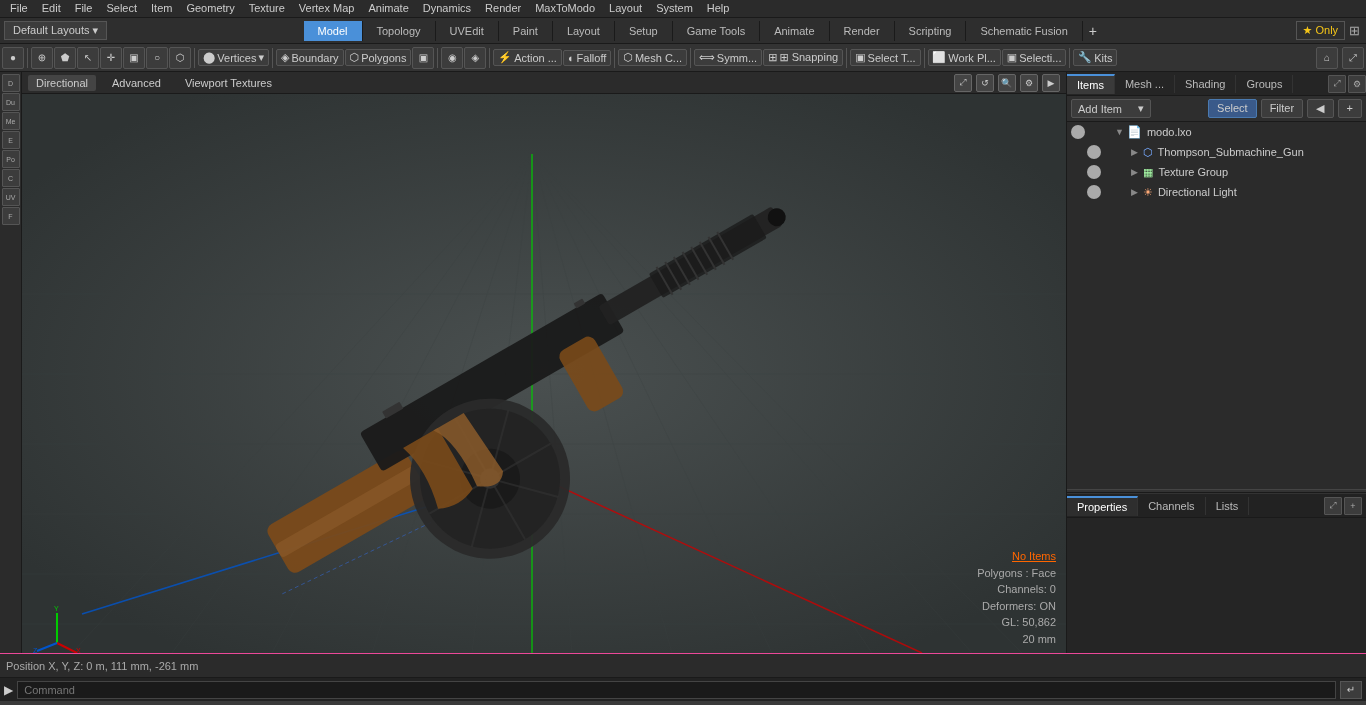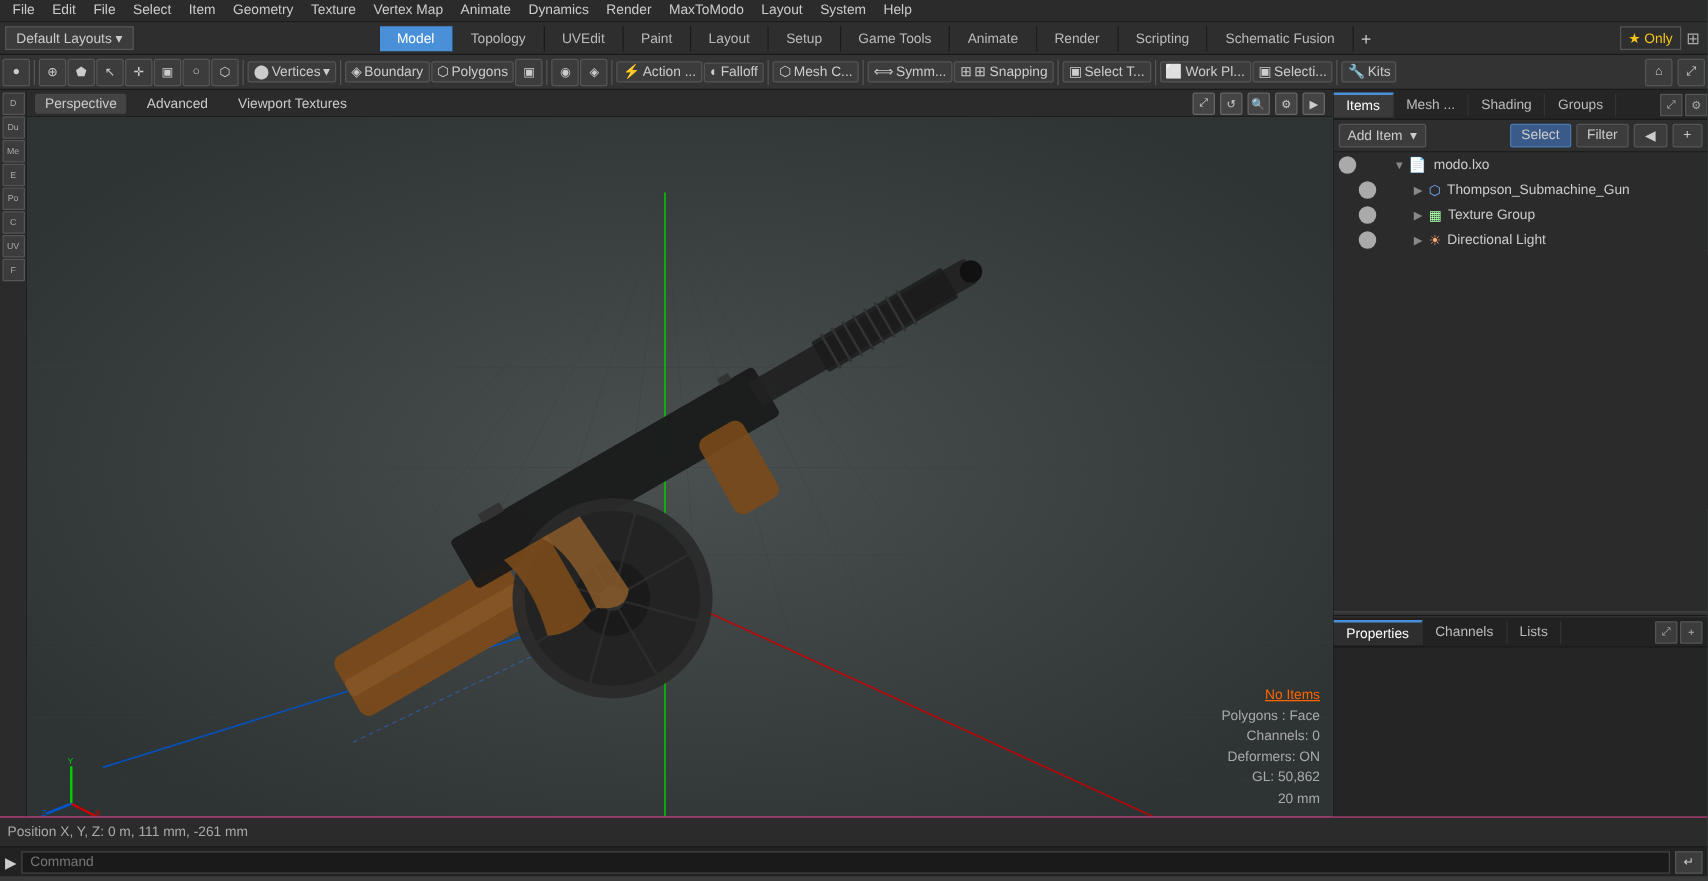--- a/index.html
+++ b/index.html
@@ -46,21 +46,21 @@
 
     
     #right-panel { width: 300px; background: #2b2b2b; border-left: 1px solid #1a1a1a; display: flex; flex-direction: column; }
     #items-panel { flex: 1; display: flex; flex-direction: column; }
     #items-tabs { display: flex; align-items: center; height: 24px; background: #252525; border-bottom: 1px solid #1a1a1a; gap: 0; }
     .items-tab { padding: 3px 10px; font-size: 11px; color: #bbb; cursor: pointer; border-right: 1px solid #333; }
     .items-tab.active { background: #3a3a3a; color: #fff; border-top: 2px solid #4a90d9; }
     #items-toolbar { display: flex; align-items: center; height: 26px; background: #2e2e2e; border-bottom: 1px solid #1a1a1a; padding: 0 4px; gap: 4px; }
     .items-tool-btn { padding: 2px 8px; background: #3c3c3c; border: 1px solid #555; color: #ccc; cursor: pointer; font-size: 11px; border-radius: 2px; }
     .items-tool-btn.blue { background: #3a5a8a; border-color: #4a7ab0; }
-    .items-add { display: flex; align-items: center; gap: 6px; background: #3c3c3c; border: 1px solid #555; padding: 2px 6px; cursor: pointer; border-radius: 2px; font-size: 11px; }
+    .items-add { display: flex; align-items: center; gap: 16px; background: #3c3c3c; border: 1px solid #555; padding: 2px 6px; cursor: pointer; border-radius: 2px; font-size: 11px; }
     #items-header { display: flex; align-items: center; height: 20px; background: #252525; border-bottom: 1px solid #1a1a1a; padding: 0 4px; }
     .items-col-icon { width: 20px; }
     .items-col-name { flex: 1; font-size: 11px; color: #888; }
 
     
     #items-list { flex: 1; background: #2b2b2b; overflow-y: auto; }
     .item-row { display: flex; align-items: center; height: 20px; padding: 0 4px; gap: 2px; cursor: pointer; }
     .item-vis { width: 14px; height: 14px; border-radius: 50%; background: #666; cursor: pointer; }
     .item-vis.on { background: #aaa; }
     .item-name { flex: 1; font-size: 11px; color: #ccc; }
@@ -226,21 +226,21 @@
     <div class="sidebar-btn" style="font-size:7px;">Me</div>
     <div class="sidebar-btn" style="font-size:7px;">E</div>
     <div class="sidebar-btn" style="font-size:7px;">Po</div>
     <div class="sidebar-btn" style="font-size:7px;">C</div>
     <div class="sidebar-btn" style="font-size:7px;">UV</div>
     <div class="sidebar-btn" style="font-size:7px;">F</div>
   </div>
 
   <div id="viewport">
     <div id="viewport-header">
-      <div class="vp-tab active">Perspective</div>
+      <div class="vp-tab active">Directional</div>
       <div class="vp-tab">Advanced</div>
       <div class="vp-tab">Viewport Textures</div>
       <div style="margin-left:auto; display:flex; gap:4px;">
         <div class="vp-tool-icon">⤢</div>
         <div class="vp-tool-icon">↺</div>
         <div class="vp-tool-icon">🔍</div>
         <div class="vp-tool-icon">⚙</div>
         <div class="vp-tool-icon">▶</div>
       </div>
     </div>

